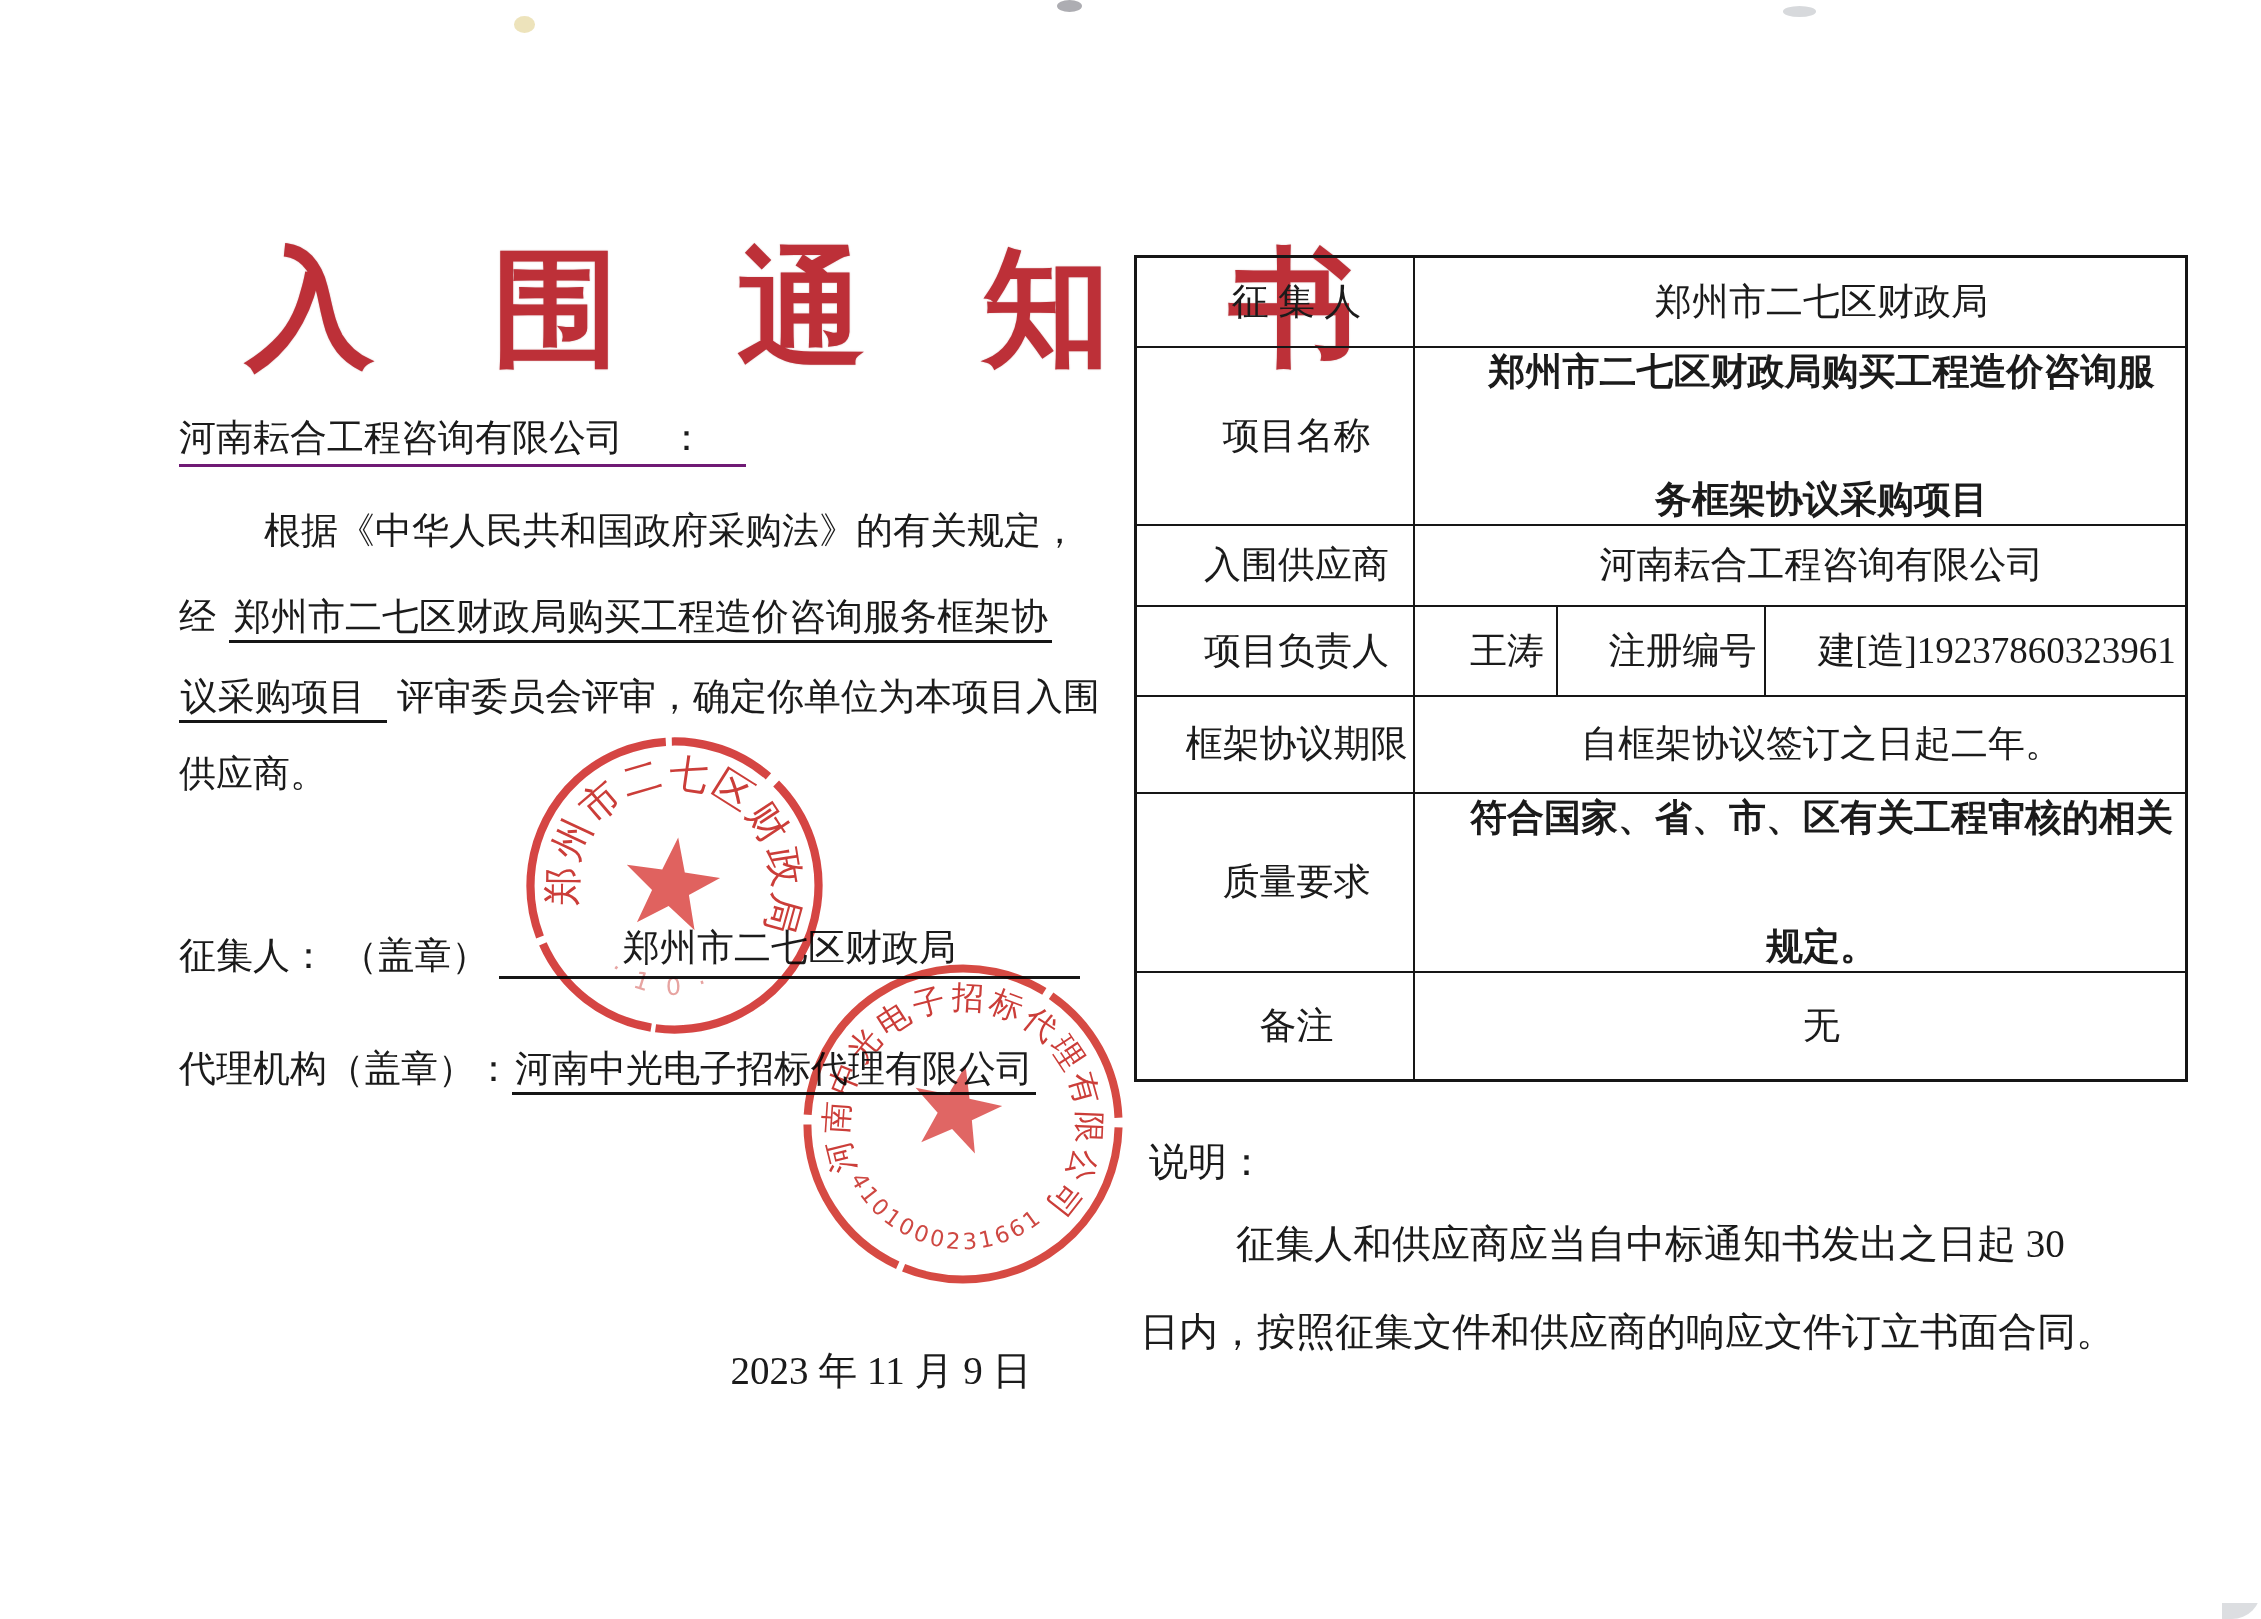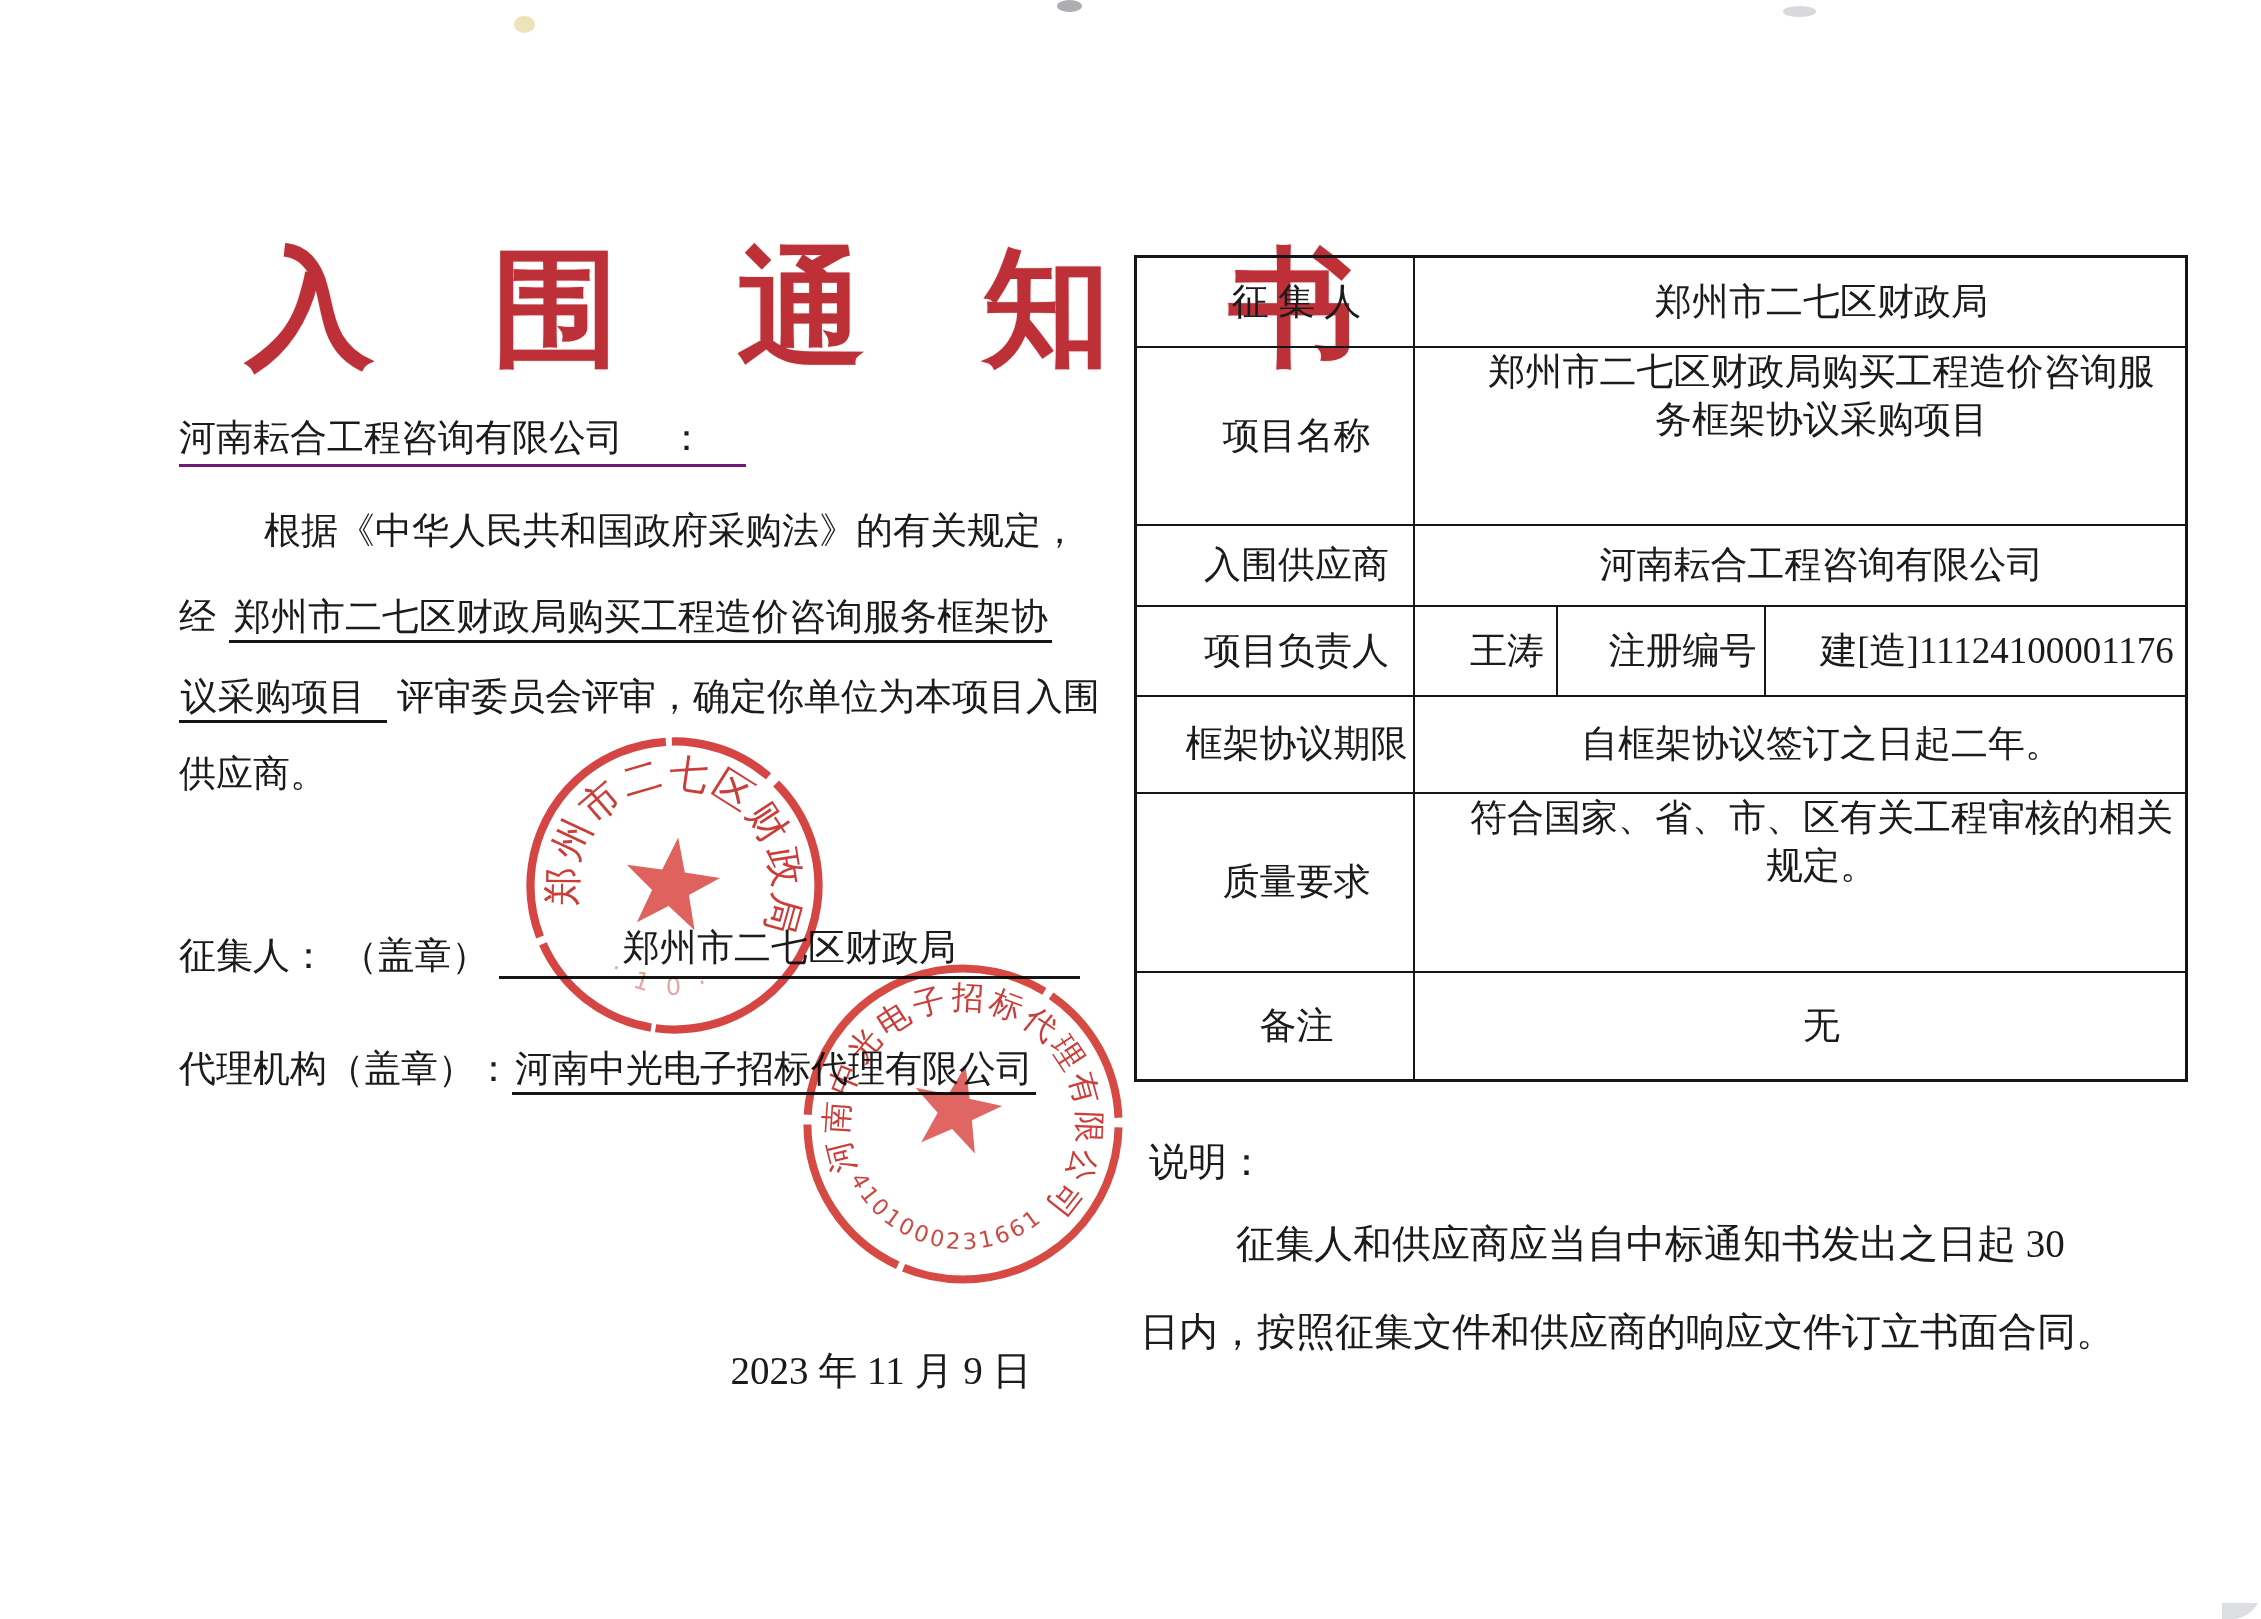--- a/index.html
+++ b/index.html
@@ -64,21 +64,21 @@
   .trow + .trow{border-top:2.2px solid #161616;}
   .cell{
     display:flex;flex-direction:column;justify-content:center;align-items:center;
     box-sizing:border-box;
     font-size:37px;line-height:1.3;text-align:center;padding-left:43px;
   }
   .cell-label{flex:0 0 276px;}
   .cell-rest{flex:1;border-left:2.2px solid #161616;}
   .cell-mid1{flex:0 0 143px;border-left:2.2px solid #161616;}
   .cell-mid2{flex:0 0 208px;border-left:2.2px solid #161616;}
-  .two-line{justify-content:flex-start;}
+  .two-line{justify-content:space-between;font-weight:bold;}
   .r1{height:88px;}
   .r2{height:178px;}
   .r3{height:81px;}
   .r4{height:90px;}
   .r5{height:97px;}
   .r6{height:179px;}
   .r7{height:108px;}
   
   .stamp{mix-blend-mode:multiply;opacity:.95;}
   .stamp-a{left:523px;top:734px;width:303px;height:303px;transform:rotate(8deg);}
@@ -136,21 +136,21 @@
       </div>
     </div>
     <div class="trow r3">
       <div class="cell cell-label">入围供应商</div>
       <div class="cell cell-rest">河南耘合工程咨询有限公司</div>
     </div>
     <div class="trow r4">
       <div class="cell cell-label">项目负责人</div>
       <div class="cell cell-mid1">王涛</div>
       <div class="cell cell-mid2">注册编号</div>
-      <div class="cell cell-rest">建[造]11124100001176</div>
+      <div class="cell cell-rest">建[造]19237860323961</div>
     </div>
     <div class="trow r5">
       <div class="cell cell-label">框架协议期限</div>
       <div class="cell cell-rest">自框架协议签订之日起二年。</div>
     </div>
     <div class="trow r6">
       <div class="cell cell-label">质量要求</div>
       <div class="cell cell-rest two-line">
         <span>符合国家、省、市、区有关工程审核的相关</span>
         <span>规定。</span>

